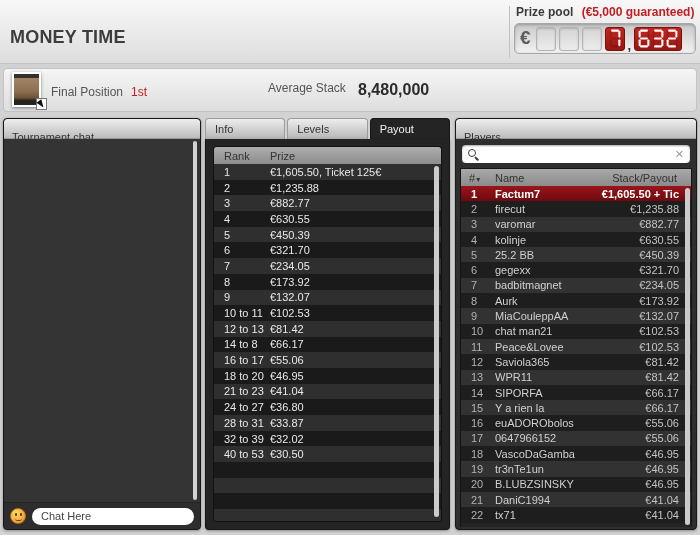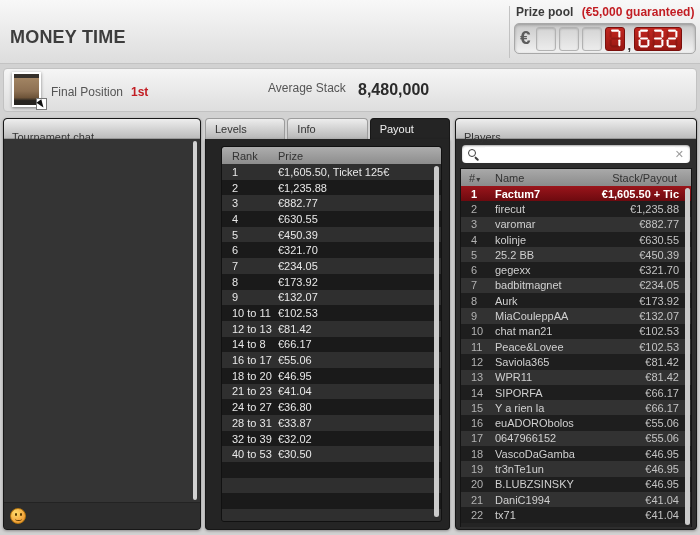--- a/index.html
+++ b/index.html
@@ -63,21 +63,21 @@
   .cursor-box {
     position:absolute; left:22px; top:24px; width:11px; height:12px;
     background:#fff; border:1px solid #777;
   }
   .cursor-box::after {
     content:''; position:absolute; left:2px; top:1px;
     border:3.5px solid transparent; border-top:8px solid #111;
     transform: rotate(-35deg);
   }
   .final-position-label { position:absolute; left:47px; top:16px; font-size:12px; color:#555; }
-  .final-position-value { position:absolute; left:127px; top:16px; font-size:12px; font-weight:bold; color:#c21d23; }
+  .final-position-value { position:absolute; left:127px; top:16px; font-size:12px; font-weight:normal; color:#c21d23; }
   .avg-stack-label { position:absolute; left:264px; top:12px; font-size:12px; color:#555; }
   .avg-stack-value { position:absolute; left:354px; top:12px; font-size:16px; font-weight:bold; color:#2b2b2b; }
 
   
   .panel {
     position:absolute; top:118px; bottom:5px;
     background:#2e2e2e; border:1px solid #171717; border-radius:4px;
     box-shadow: 0 1px 3px rgba(0,0,0,.35);
     overflow:hidden;
   }
@@ -131,21 +131,21 @@
     border:1px solid #171717; border-bottom:none; font-weight:normal;
   }
   .middle-body {
     position:absolute; top:21px; left:0; right:0; bottom:0;
     background:#242424; border:1px solid #171717; border-top:none;
     border-radius:0 0 4px 4px; box-shadow:0 1px 3px rgba(0,0,0,.35);
     padding:7px;
   }
   .payout-table {
     position:relative; height:100%; overflow:hidden;
-    border:1px solid #111; border-radius:3px; background:#242424;margin-left:8px;
+    border:1px solid #111; border-radius:3px; background:#242424;
   }
   .payout-header {
     height:17px; display:flex; align-items:center;
     background: linear-gradient(#adadad, #8d8d8d);
     color:#333; font-size:11px; border-radius:2px 2px 0 0;
   }
   .payout-header .col-rank { width:56px; padding-left:10px; }
   .p-row { height:15.7px; display:flex; align-items:center; font-size:11px; color:#e8e8e8; }
   .p-row:nth-child(odd)  { background:#2f2f2f; }
   .p-row:nth-child(even) { background:#1a1a1a; }
@@ -272,27 +272,28 @@
   <div class="avg-stack-value">8,480,000</div>
 </div>
 
 <div class="panel" id="chat-panel">
   <div class="panel-header">Tournament chat</div>
   <div class="chat-body">
     <div class="chat-scrollbar"></div>
   </div>
   <div class="chat-input-row">
     <span class="smiley"></span>
+    <input class="chat-input" value="Chat Here" style="">
   </div>
 </div>
 
 <div id="middle-panel">
   <div class="tabs-row">
+    <div class="tab inactive">Info</div>
     <div class="tab inactive">Levels</div>
-    <div class="tab inactive">Info</div>
     <div class="tab active">Payout</div>
   </div>
   <div class="middle-body">
     <div class="payout-table">
       <div class="payout-header">
         <span class="col-rank">Rank</span>
         <span class="col-prize">Prize</span>
       </div>
       <div id="payout-rows">
           <div class="p-row">

